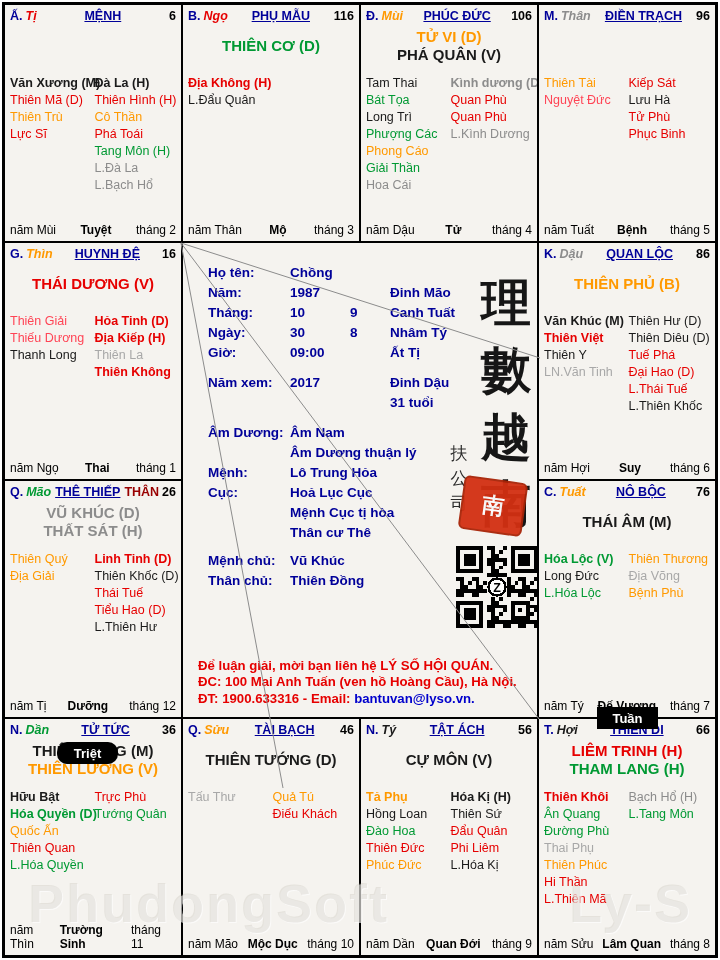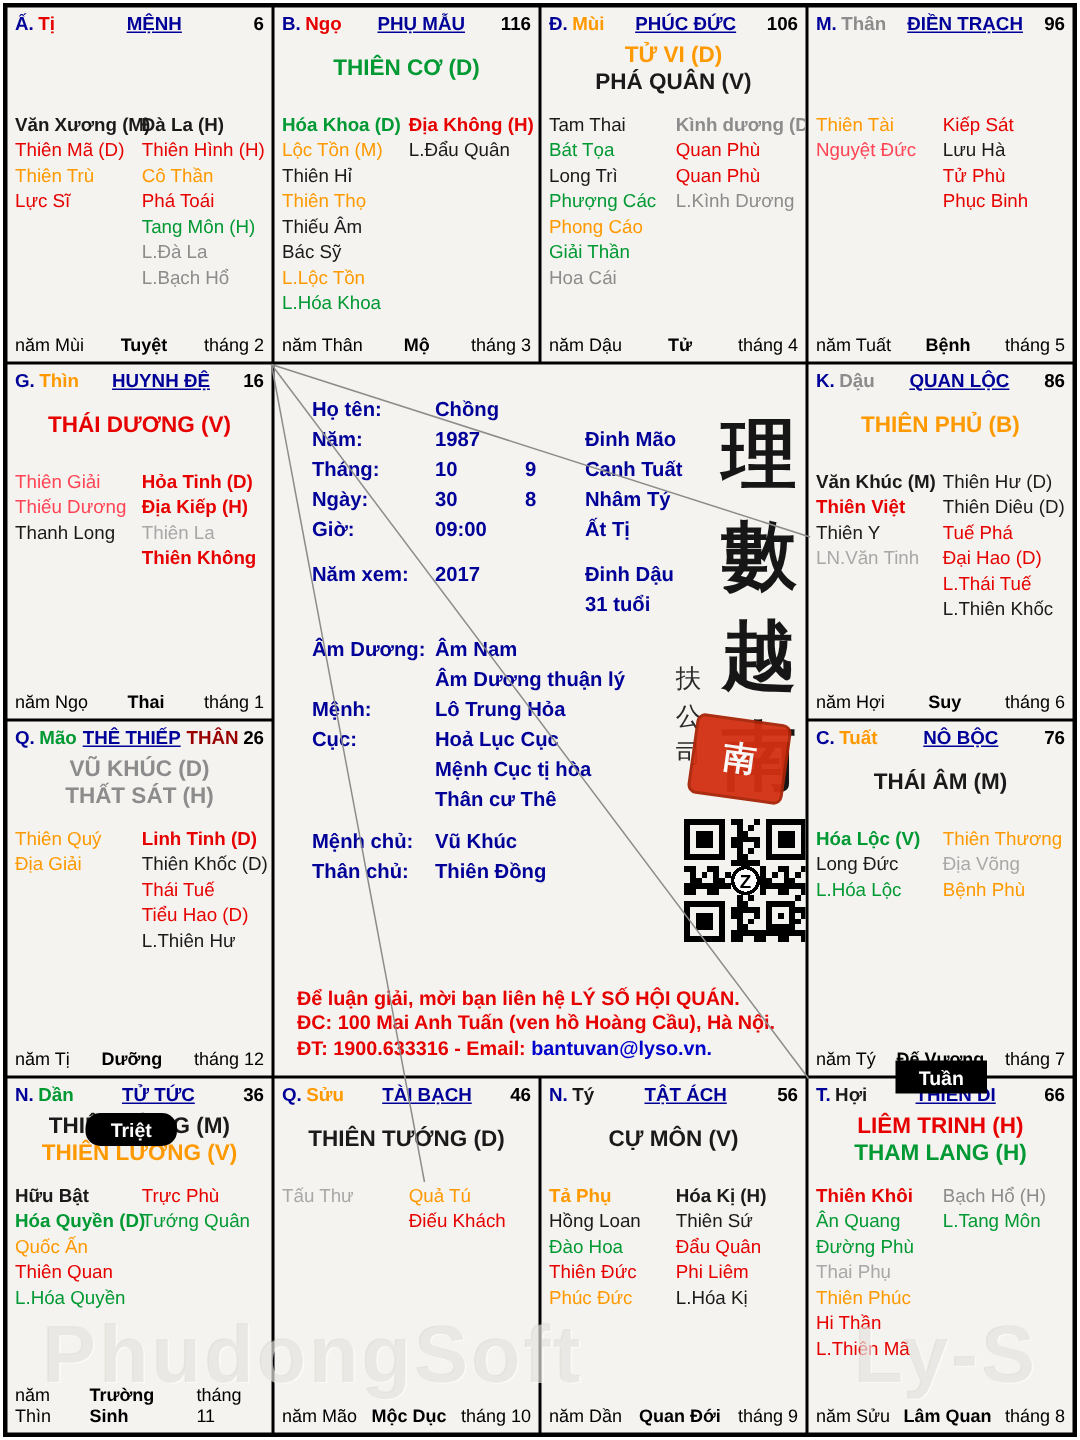--- a/index.html
+++ b/index.html
@@ -1,21 +1,21 @@
 <!DOCTYPE html>
 <html><head>
 <meta charset="utf-8">
 <style>
   html,body{margin:0;padding:0;background:#fff;font-family:"Liberation Sans",sans-serif;}
   #stage{position:relative;width:720px;height:960px;background:#fff;overflow:hidden;}
   #grid{position:absolute;inset:2px;border:3px solid #000;background:#000;display:grid;
         grid-template-columns:repeat(4,1fr);grid-template-rows:repeat(4,1fr);gap:2px;}
   .cell{position:relative;background:#f5f3ef;overflow:hidden;}
   .cell-header{display:flex;align-items:baseline;padding:4px 5px 0 5px;font-size:12.5px;font-weight:bold;white-space:nowrap;}
-  .cell-header .branch{margin-left:3px;}
+  .cell-header .branch{margin-left:3px;font-style:italic;}
   .cell-header .palace{flex:1;text-align:center;color:#000099;text-decoration:underline;}
   .cell-header .extra{color:#990000;margin-right:3px;}
   .cell-header .num{color:#000;text-align:right;}
   .main-stars{height:46px;display:flex;flex-direction:column;justify-content:center;align-items:center;
               font-weight:bold;font-size:15px;line-height:18px;white-space:nowrap;}
   .star-cols{position:absolute;top:70px;left:5px;right:2px;display:flex;font-size:12.5px;line-height:17px;}
   .star-cols .colL{width:50%;} .star-cols .colR{width:50%;}
   .star-cols div{white-space:nowrap;}
   .cell-footer{position:absolute;bottom:4px;left:5px;right:5px;display:flex;justify-content:space-between;
                font-size:12px;color:#000;}
@@ -91,30 +91,20 @@
         <div class="cell-header">
           <span class="stem cnavy">B.</span>
           <span class="branch cr">Ngọ</span>
           <span class="palace">PHỤ MẪU</span>
           <span class="num">116</span>
         </div>
         <div class="main-stars">
           <div class="cg">THIÊN CƠ (D)</div>
         </div>
         <div class="star-cols">
-          <div class="colL">
-            <div class="cg b">Hóa Khoa (D)</div>
-            <div class="co">Lộc Tồn (M)</div>
-            <div class="ck">Thiên Hỉ</div>
-            <div class="co">Thiên Thọ</div>
-            <div class="ck">Thiếu Âm</div>
-            <div class="ck">Bác Sỹ</div>
-            <div class="co">L.Lộc Tồn</div>
-            <div class="cg">L.Hóa Khoa</div>
-          </div>
           <div class="colR">
             <div class="cr b">Địa Không (H)</div>
             <div class="ck">L.Đẩu Quân</div>
           </div>
         </div>
         <div class="cell-footer">
           <span class="nam">năm Thân</span>
           <span class="stage">Mộ</span>
           <span class="thang">tháng 3</span>
         </div>

